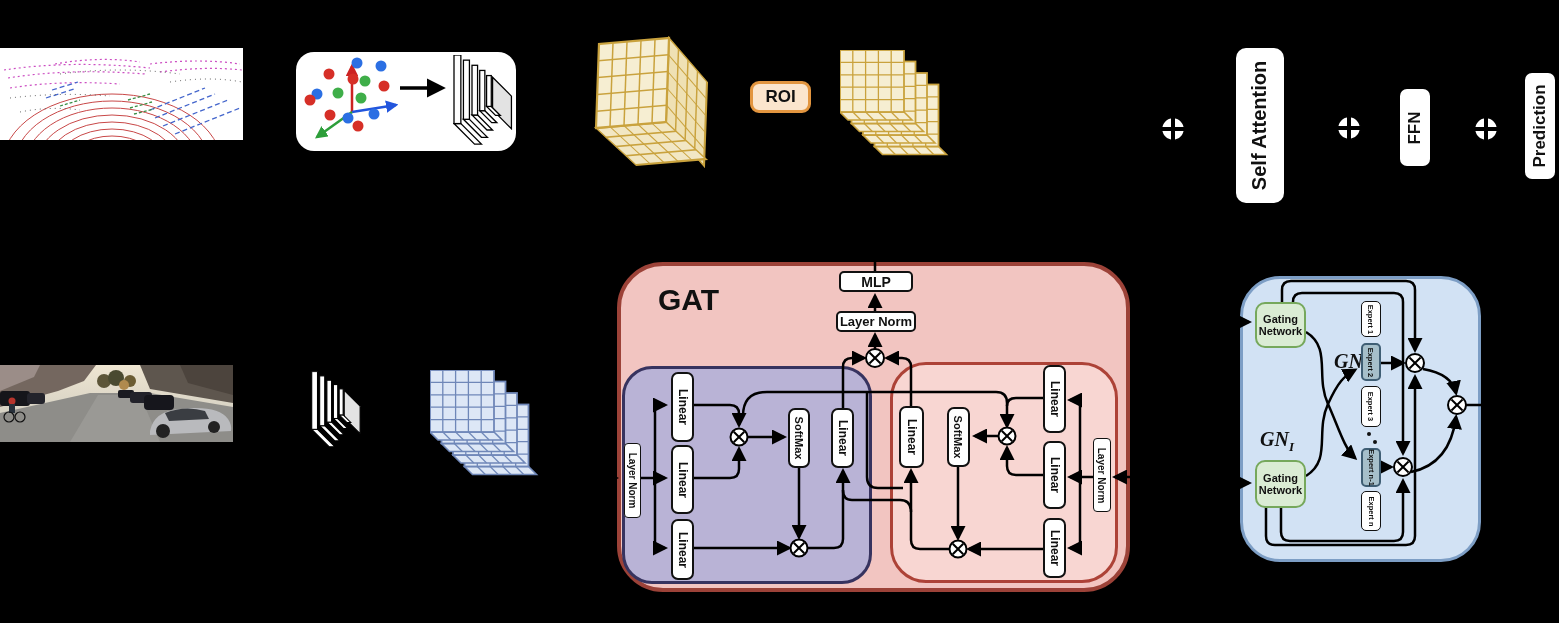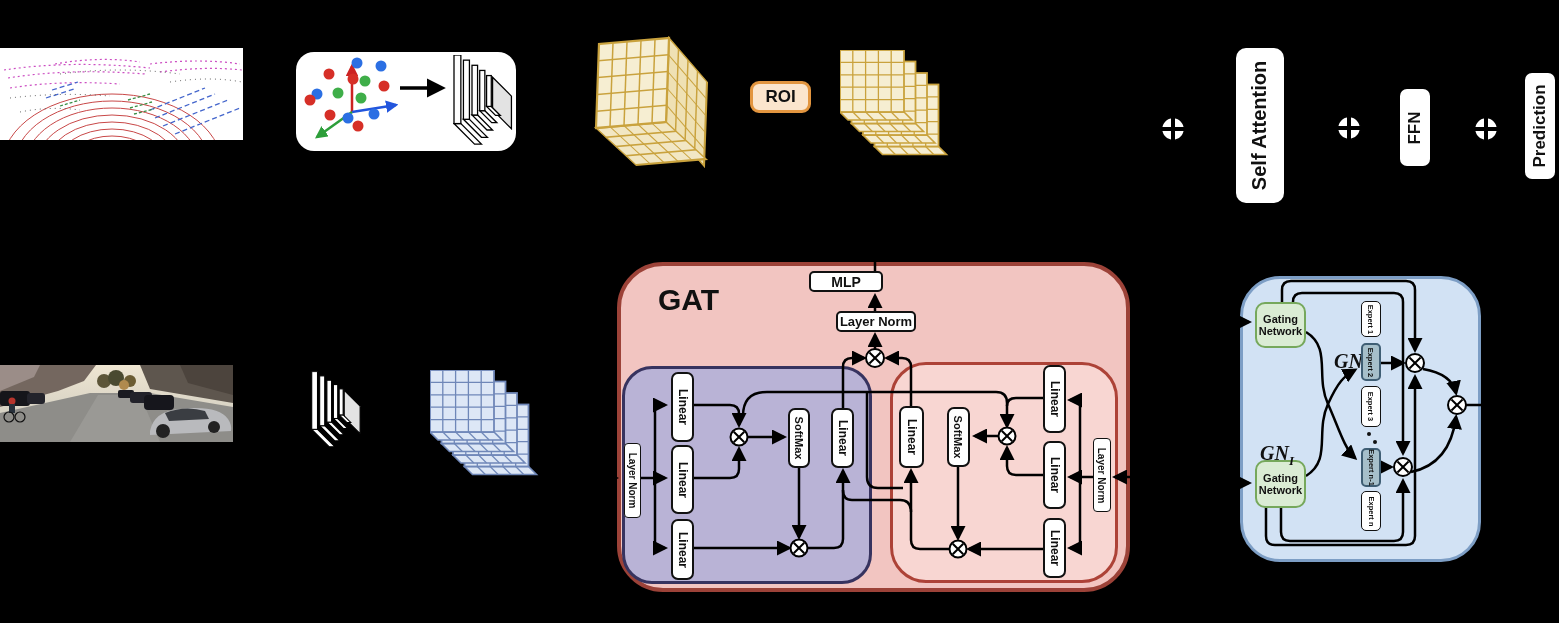--- a/index.html
+++ b/index.html
@@ -493,21 +493,21 @@
         <g>
           <circle cx="1486" cy="129" r="11.5" fill="#fff" stroke="#000" stroke-width="1.5"></circle>
           <line x1="1474.5" y1="129" x2="1497.5" y2="129" stroke="#000" stroke-width="4"></line>
           <line x1="1486" y1="117.5" x2="1486" y2="140.5" stroke="#000" stroke-width="4"></line>
         </g>
       </g>
   </svg>
 
   <div class="abs" id="gat-title">GAT</div>
 
-  <div class="wbox" style="left:809px;top:271px;width:74px;height:21px;border-radius:5px;">
+  <div class="wbox" style="left:839px;top:271px;width:74px;height:21px;border-radius:5px;">
     <span style="font-size:14px;">MLP</span>
     </div>
   <div class="wbox" style="left:836px;top:311px;width:80px;height:21px;border-radius:5px;">
     <span style="font-size:13px;">Layer Norm</span>
     </div>
 
   <div class="wbox vdown" style="left:624px;top:443px;width:17px;height:75px;border-width:1.5px;border-radius:4px;">
     <span style="font-size:10px;">Layer Norm</span>
     </div>
   <div class="wbox vdown" style="left:671px;top:372px;width:23px;height:70px;">
@@ -552,21 +552,21 @@
     <span style="font-size:17px;">FFN</span>
     </div>
   <div class="wbox noborder vup" style="left:1525px;top:73px;width:30px;height:106px;border-radius:7px;">
     <span style="font-size:17px;">Prediction</span>
     </div>
 
   <div class="gate" style="left:1255px;top:302px;width:51px;height:46px;">Gating Network</div>
   <div class="gate" style="left:1255px;top:460px;width:51px;height:48px;">Gating Network</div>
   <div class="gnlabel" style="left:1334px;top:350px;">
     <span>GN</span><sub>L</sub></div>
-  <div class="gnlabel" style="left:1260px;top:442px;">
+  <div class="gnlabel" style="left:1260px;top:428px;">
     <span>GN</span><sub>I</sub></div>
 
   <div class="expert" style="left:1361px;top:301px;width:20px;height:36px;">
       <span>Expert 1</span>
     </div>
   <div class="expert sel" style="left:1361px;top:343px;width:20px;height:38px;">
       <span>Expert 2</span>
     </div>
   <div class="expert" style="left:1361px;top:386px;width:20px;height:41px;">
       <span>Expert 3</span>

